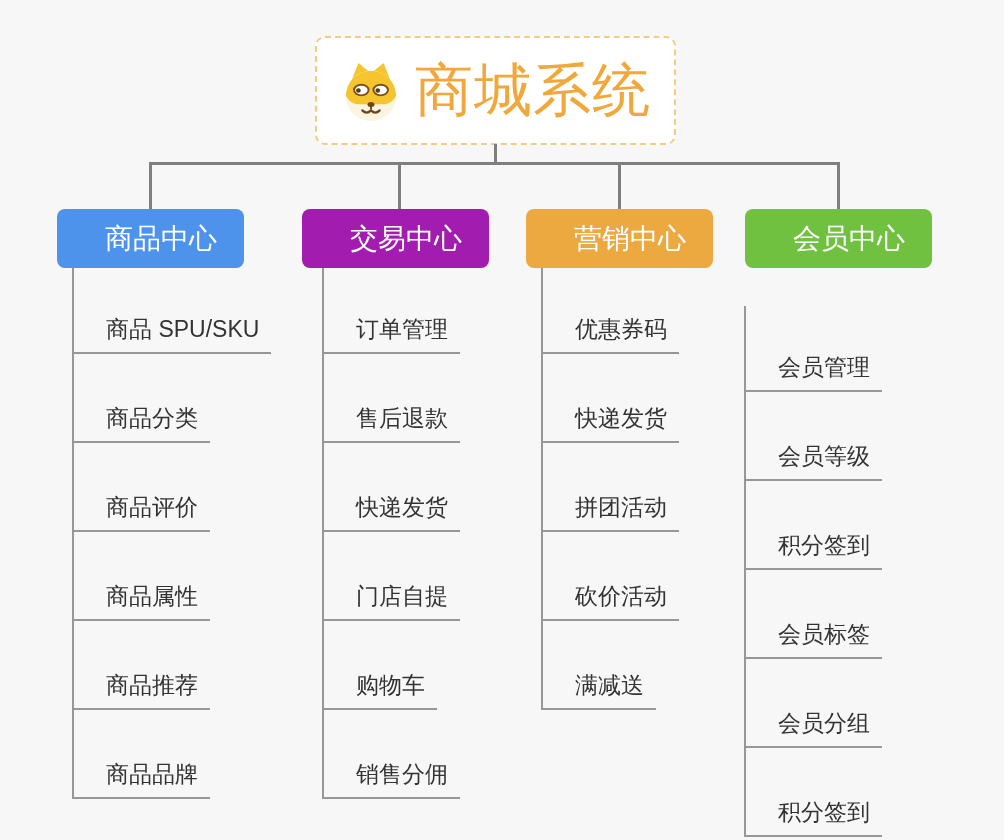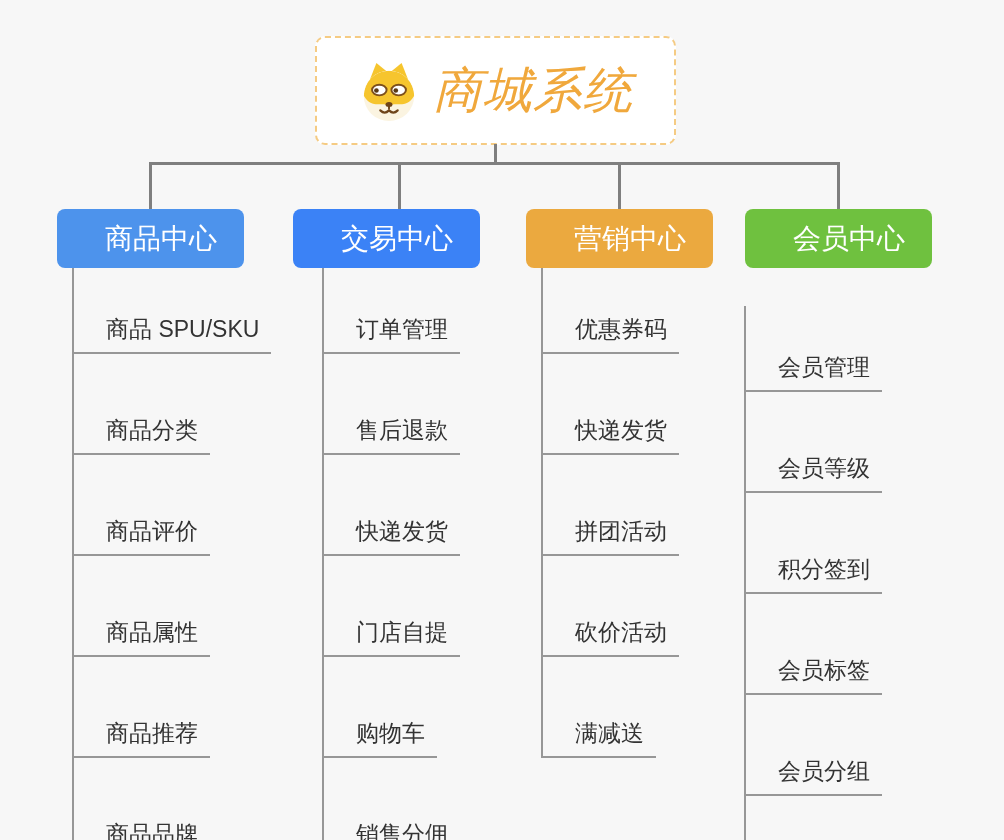--- a/index.html
+++ b/index.html
@@ -20,25 +20,24 @@
     position:absolute;left:315px;top:36px;
     width:361px;height:109px;
     background:#FFFFFF;
     border:2px dashed #F5CB83;
     border-radius:10px;
     display:flex;align-items:center;justify-content:center;
     gap:13px;
     cursor:pointer;
   }
   .root-title{
-    font-size:49px;
+    font-size:58px;
     color:#F0A83C;
     letter-spacing:1px;
     white-space:nowrap;
-    font-style:italic;
   }
   .dog{width:62px;height:62px;display:inline-flex;}
   
   .conn{position:absolute;background:var(--conn);}
   .stem{left:494px;top:144px;width:3px;height:19px;}
   .bus{left:149px;top:162px;width:691px;height:3px;}
   .drop{top:162px;width:3px;height:48px;}
   
   .branch-box{
     position:absolute;top:209px;
@@ -52,21 +51,21 @@
     color:#FFFFFF;
     font-size:28px;
     white-space:nowrap;
   }
   
   .children{
     position:absolute;top:268px;
     border-left:2px solid var(--line);
   }
   .child{
-    height:101px;
+    height:89px;
     width:max-content;
     display:flex;align-items:flex-end;
     border-bottom:2px solid var(--line);
     padding:0 12px 7px 32px;
     cursor:pointer;
   }
   .child:first-child{height:86px;align-items:flex-end;}
   .child-label{
     font-size:23px;
     color:#333333;
@@ -126,21 +125,21 @@
         <div class="child">
     <span class="child-label">商品属性</span>
   </div>
         <div class="child">
     <span class="child-label">商品推荐</span>
   </div>
         <div class="child">
     <span class="child-label">商品品牌</span>
   </div>
       </div>
-      <div class="branch-box" style="left: 293px; background: #3b82f6;">
+      <div class="branch-box" style="left: 302px; background: #a21caf;">
     <span class="branch-label">交易中心</span>
   </div>
       <div class="children" style="left: 322px;">
         <div class="child">
     <span class="child-label">订单管理</span>
   </div>
         <div class="child">
     <span class="child-label">售后退款</span>
   </div>
         <div class="child">

